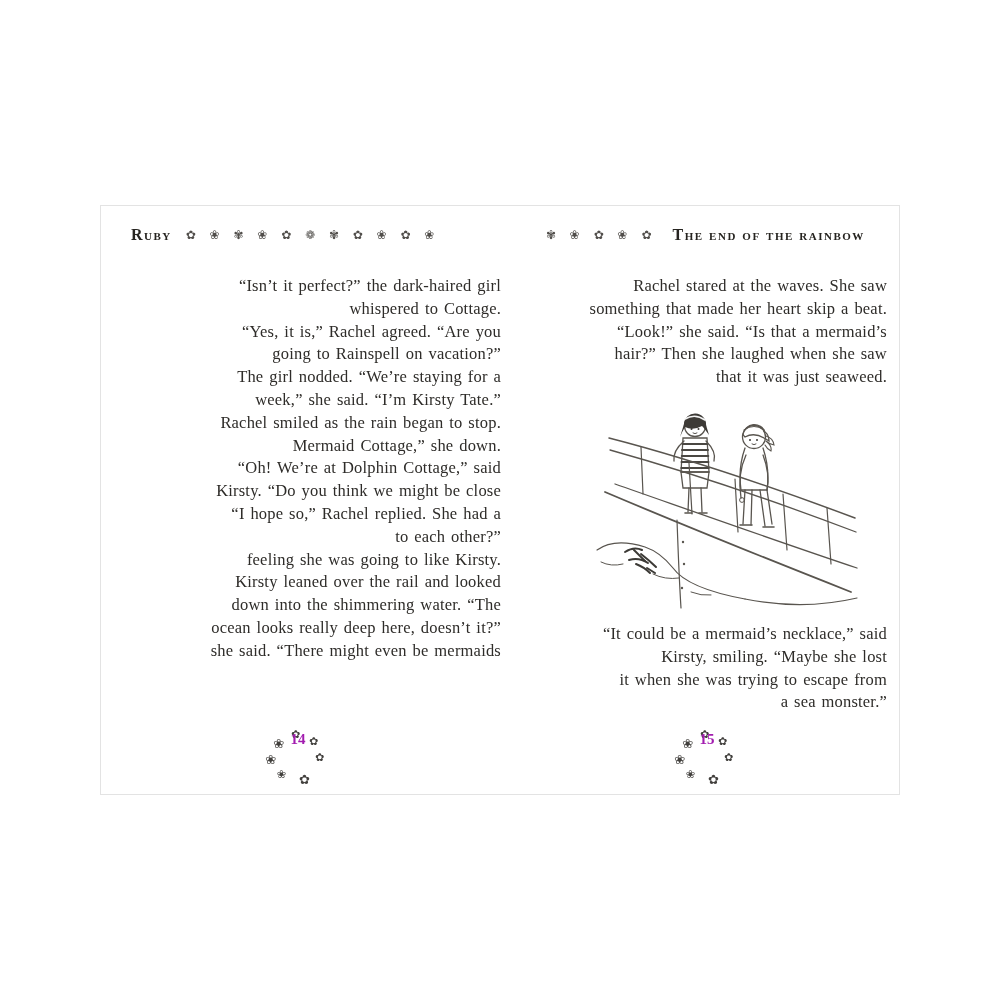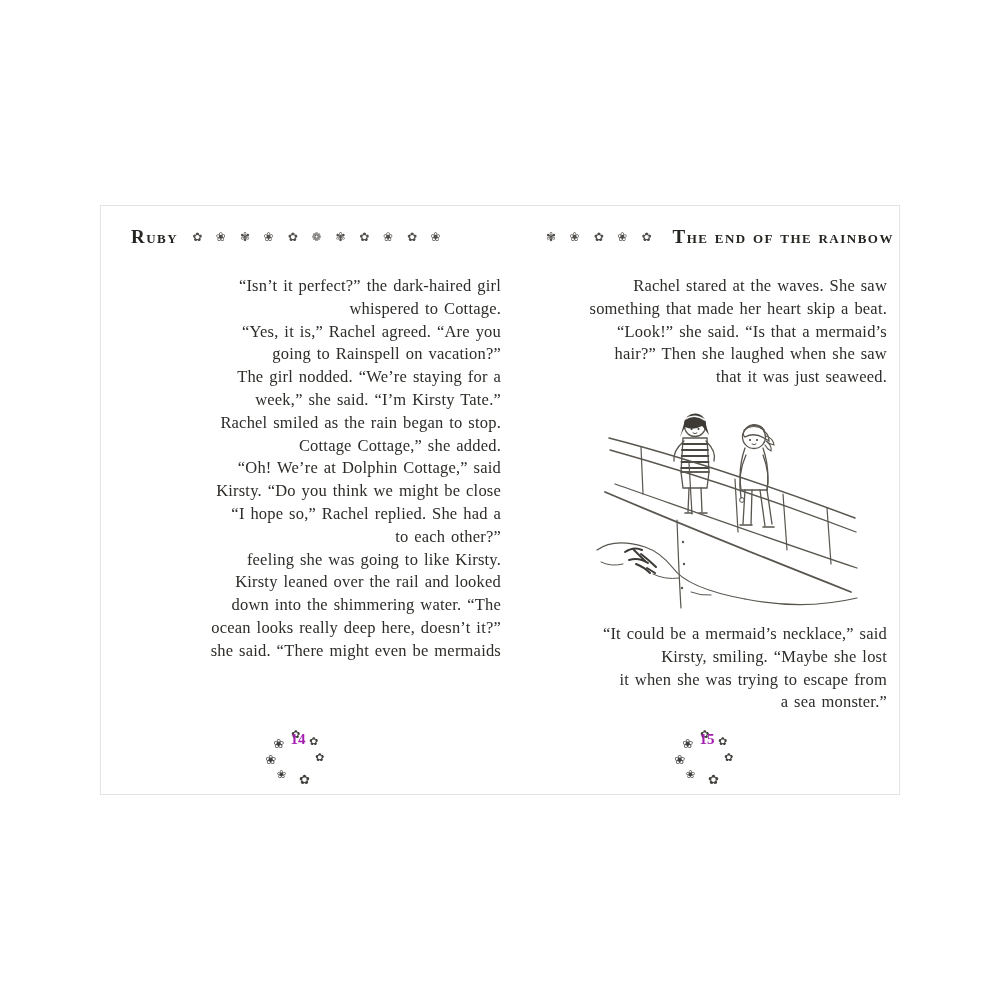--- a/index.html
+++ b/index.html
@@ -9,21 +9,21 @@
   .book {
     position:absolute; left:100px; top:205px; width:800px; height:590px;
     background:#ffffff; border:1px solid #e3e3e3;
   }
 
   
   .hdr { position:absolute; top:20px; display:flex; align-items:center; }
   .hdr-left  { left:30px;  gap:14px; }
   .hdr-right { left:445px; gap:16px; }
   .page-title {
-    font-variant:small-caps; font-weight:700; font-size:19px;
+    font-variant:small-caps; font-weight:700; font-size:16px;
     letter-spacing:1.5px; color:#262420; white-space:nowrap;
   }
   .orn {
     font-family:"DejaVu Sans",sans-serif; font-size:12px; color:#33302c;
     letter-spacing:5px; white-space:nowrap; opacity:.85;
   }
 
   
   .textcol { position:absolute; top:69px; width:340px; }
   .textcol-left  { left:60px; }
@@ -67,21 +67,21 @@
   </div>
 
   <div class="textcol textcol-left">
     <div class="line ind">“Isn’t it perfect?” the dark-haired girl</div>
     <div class="line">whispered to Cottage.</div>
     <div class="line ind">“Yes, it is,” Rachel agreed. “Are you</div>
     <div class="line">going to Rainspell on vacation?”</div>
     <div class="line ind">The girl nodded. “We’re staying for a</div>
     <div class="line">week,” she said. “I’m Kirsty Tate.”</div>
     <div class="line ind">Rachel smiled as the rain began to stop.</div>
-    <div class="line">Cottage Cottage,” she added.</div>
+    <div class="line">Mermaid Cottage,” she down.</div>
     <div class="line ind">“Oh! We’re at Dolphin Cottage,” said</div>
     <div class="line">Kirsty. “Do you think we might be close</div>
     <div class="line ind">“I hope so,” Rachel replied. She had a</div>
     <div class="line">to each other?”</div>
     <div class="line">feeling she was going to like Kirsty.</div>
     <div class="line ind">Kirsty leaned over the rail and looked</div>
     <div class="line">down into the shimmering water. “The</div>
     <div class="line">ocean looks really deep here, doesn’t it?”</div>
     <div class="line">she said. “There might even be mermaids</div>
   </div>

